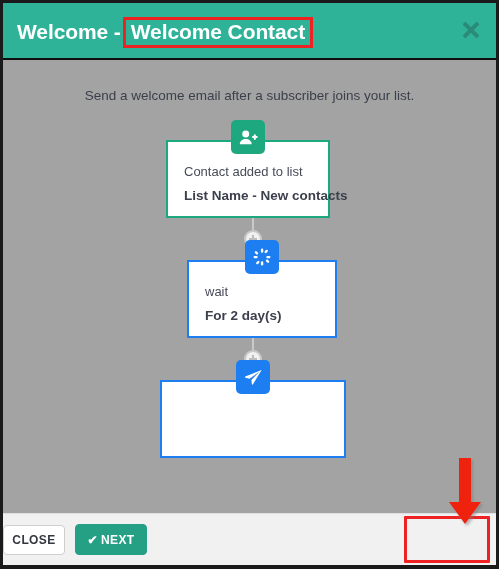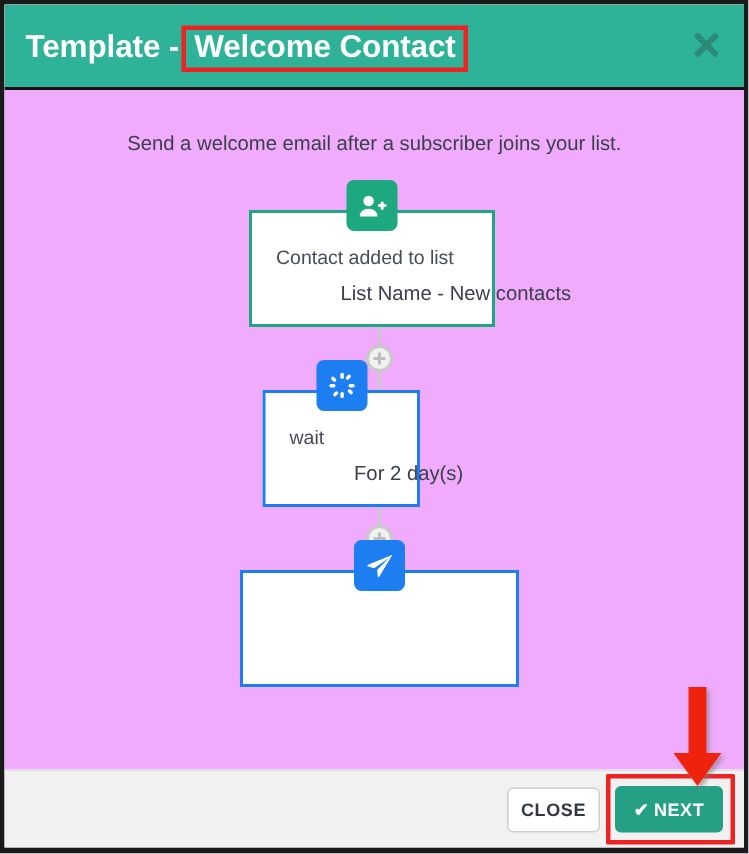--- a/index.html
+++ b/index.html
@@ -84,21 +84,21 @@
     background: #2b8a78;
     border-radius: 1px;
   }
   #close-icon::before { transform: rotate(45deg); }
   #close-icon::after  { transform: rotate(-45deg); }
 
   
   #body {
     position: relative;
     flex: 1 1 auto;
-    background: #f0abfc;
+    background: #a3a3a3;
     overflow: hidden;
   }
   #subtitle {
     position: absolute;
     top: 28px;
     left: 0;
     width: 100%;
     text-align: center;
     font-size: 13.5px;
     color: #3b3f4a;
@@ -151,29 +151,28 @@
     right: 10px;
   }
   .node-line1 {
     font-size: 13px;
     color: #474c58;
     margin-bottom: 9px;
     white-space: nowrap;
   }
   .node-line2 {
     font-size: 13.5px;
-    font-weight: normal;
+    font-weight: bold;
     color: #3b404c;
     white-space: nowrap;
-    margin-left: 43px;
   }
 
   
   #node-trigger { left: 163px; top: 20px;  width: 164px; height: 78px; }
-  #node-wait    { left: 172px; top: 140px; width: 105px; height: 78px; }
+  #node-wait    { left: 184px; top: 140px; width: 150px; height: 78px; }
   #node-email   { left: 157px; top: 260px; width: 186px; height: 78px; }
 
   
   .connector {
     position: absolute;
     left: 249px;
     width: 2px;
     background: #c9c9c9;
     z-index: 1;
   }
@@ -203,21 +202,21 @@
 
   
   #footer {
     position: relative;
     flex: 0 0 52px;
     height: 52px;
     background: #f1f1f1;
     border-top: 1px solid #e0e0e0;
     display: flex;
     align-items: center;
-    justify-content: flex-end;
+    justify-content: flex-start;
     padding-right: 14px;
     gap: 10px;
   }
   .btn {
     font-family: "Liberation Sans", sans-serif;
     font-size: 12px;
     font-weight: bold;
     letter-spacing: 0.4px;
     border-radius: 4px;
     cursor: pointer;
@@ -273,21 +272,21 @@
 </style>
 </head>
 <body>
 
 <div id="screen">
 
   <div id="modal">
 
     <div id="header">
       <div id="header-title">
-        <span class="t-prefix">Template -</span><span class="t-highlight">Welcome Contact</span>
+        <span class="t-prefix">Welcome -</span><span class="t-highlight">Welcome Contact</span>
       </div>
       <div id="close-icon"></div>
     </div>
 
     <div id="body">
 
       <div id="subtitle">Send a welcome email after a subscriber joins your list.</div>
 
       <div id="flow">
 

